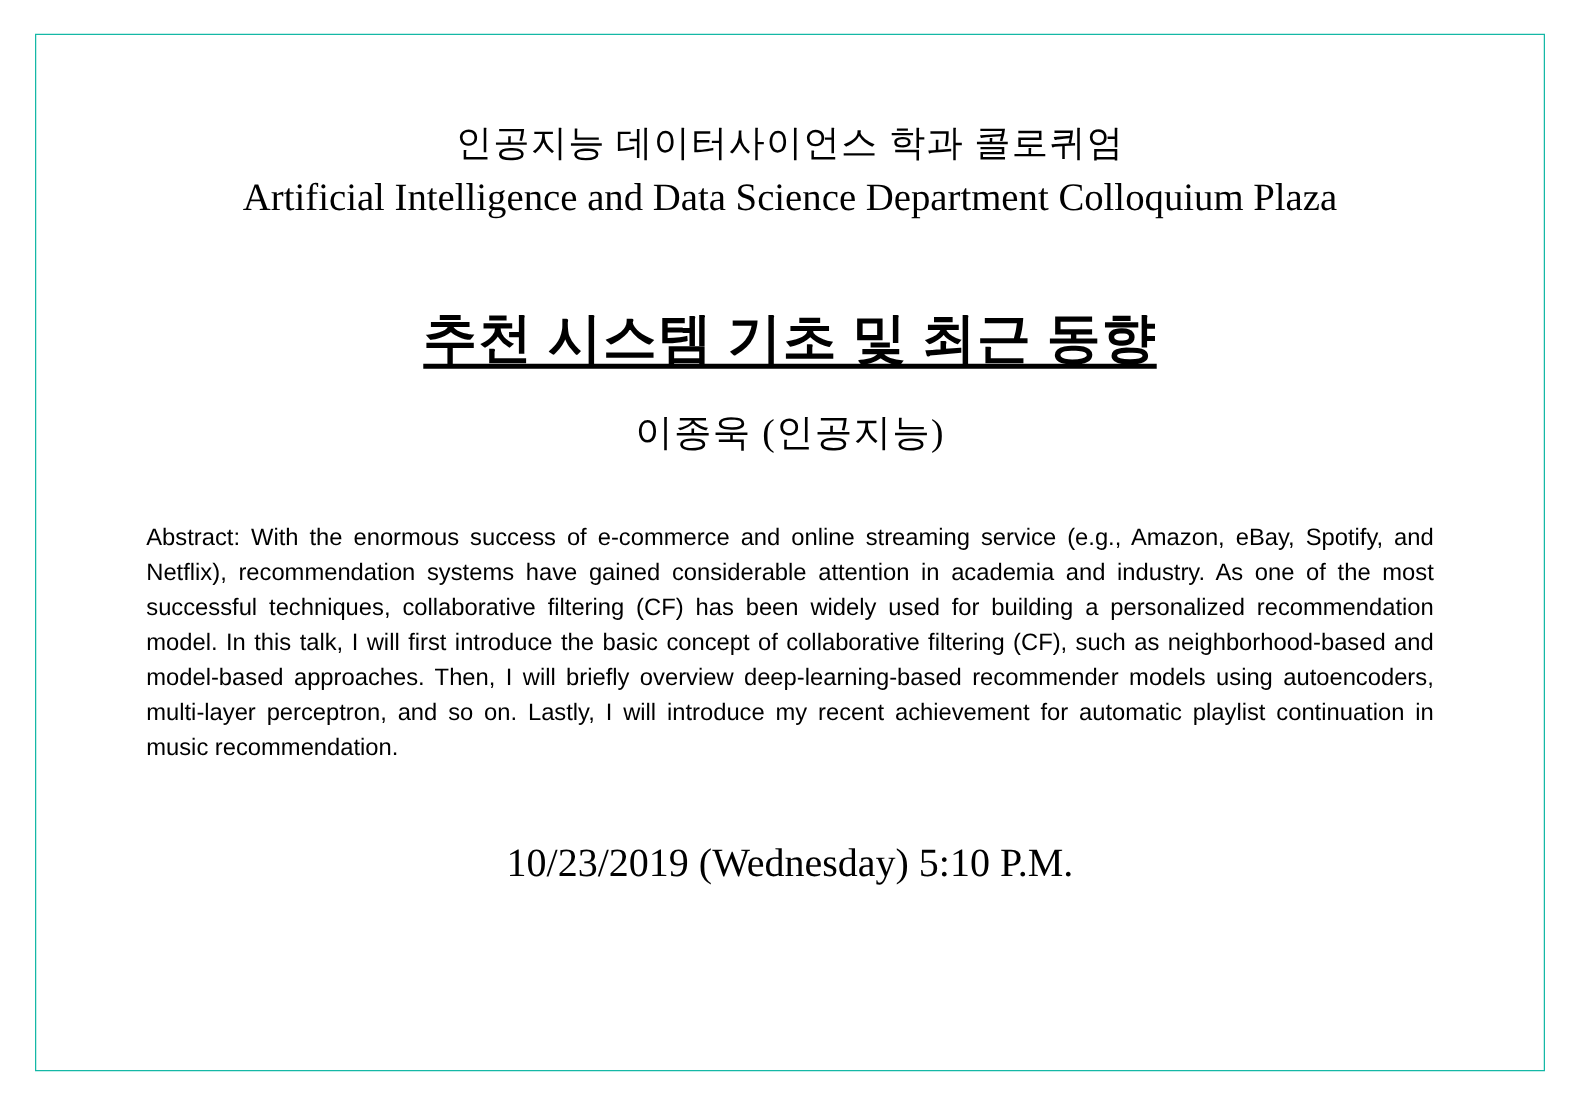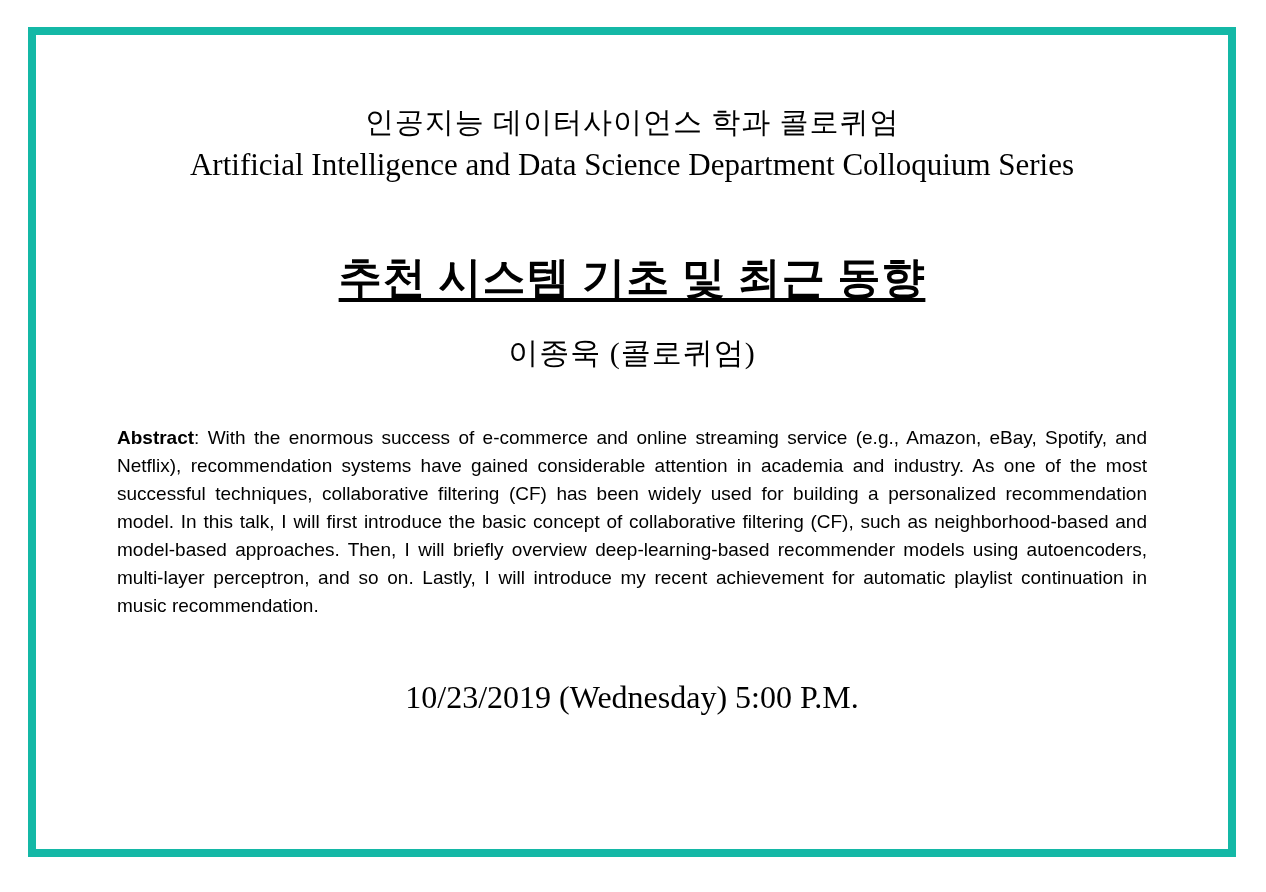--- a/index.html
+++ b/index.html
@@ -15,21 +15,21 @@
     height: 892px;
     background: #ffffff;
     overflow: hidden;
   }
   .flyer-border {
     position: absolute;
     left: 28px;
     top: 27px;
     width: 1208px;
     height: 830px;
-    border: 8px solid #14b8a6;
+    border: 1px solid #14b8a6;
     box-sizing: border-box;
   }
   .content {
     position: relative;
     width: 100%;
     height: 100%;
   }
   .series-header {
     margin-top: 66px;
     text-align: center;
@@ -64,47 +64,47 @@
   .abstract {
     width: 1030px;
     margin: 50px auto 0 auto;
     font-family: "Liberation Sans", sans-serif;
     font-size: 19px;
     line-height: 28px;
     text-align: justify;
     text-align-last: left;
   }
   .abstract .abstract-label {
-    font-weight: bold;
+    font-weight: normal;
   }
   .event-block {
     margin-top: 56px;
     text-align: center;
     font-size: 32px;
     line-height: 42px;
     font-family: "Liberation Serif", serif;
   }
 </style>
 </head>
 <body>
 
 <div class="canvas">
   <div class="flyer-border">
     <div class="content">
 
       <div class="series-header">
         <div class="series-title-ko">인공지능 데이터사이언스 학과 콜로퀴엄</div>
-        <div class="series-title-en">Artificial Intelligence and Data Science Department Colloquium Series</div>
+        <div class="series-title-en">Artificial Intelligence and Data Science Department Colloquium Plaza</div>
       </div>
 
       <div class="talk-title">추천 시스템 기초 및 최근 동향</div>
 
-      <div class="speaker">이종욱 (콜로퀴엄)</div>
+      <div class="speaker">이종욱 (인공지능)</div>
 
       <p class="abstract"><span class="abstract-label">Abstract</span><span>: With the enormous success of e-commerce and online streaming service (e.g., Amazon, eBay, Spotify, and Netflix), recommendation systems have gained considerable attention in academia and industry. As one of the most successful techniques, collaborative filtering (CF) has been widely used for building a personalized recommendation model. In this talk, I will first introduce the basic concept of collaborative filtering (CF), such as neighborhood-based and model-based approaches. Then, I will briefly overview deep-learning-based recommender models using autoencoders, multi-layer perceptron, and so on. Lastly, I will introduce my recent achievement for automatic playlist continuation in music recommendation.</span></p>
 
       <div class="event-block">
-        <div>10/23/2019 (Wednesday) 5:00 P.M.</div>
+        <div>10/23/2019 (Wednesday) 5:10 P.M.</div>
       </div>
 
     </div>
   </div>
 </div>
 
 </body></html>

